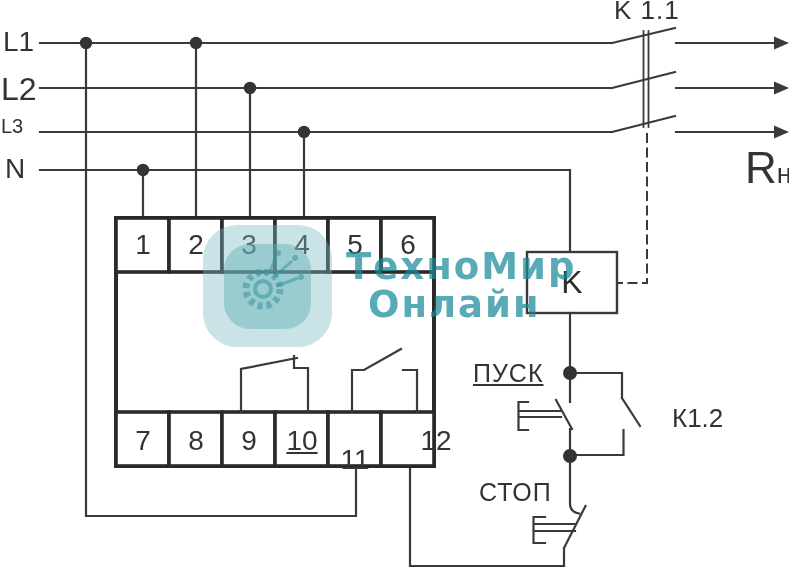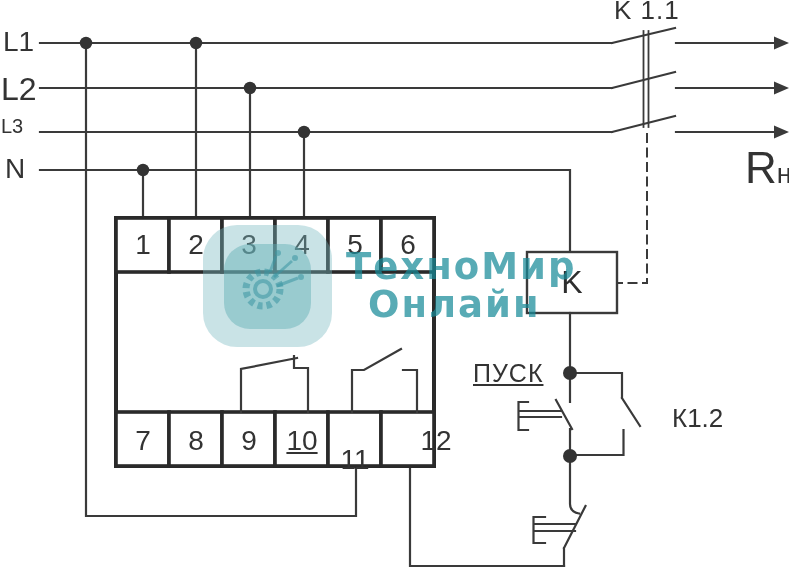--- a/index.html
+++ b/index.html
@@ -118,20 +118,21 @@
   <div class="lbl" style="left:614px;top:-5px;font-size:26px;letter-spacing:1px;">K 1.1</div>
 
   <div class="load-lbl">
     <span class="big">R</span><span class="sub">н</span>
   </div>
 
   <div class="coil-lbl">K</div>
 
   <div class="lbl" style="left:473px;top:359px;font-size:25px;letter-spacing:1px;text-decoration:underline;">ПУСК</div>
   <div class="lbl" style="left:672px;top:403px;font-size:26px;">К1.2</div>
+  <div class="lbl" style="left:479px;top:478px;font-size:25px;letter-spacing:1px;">СТОП</div>
 
   <div class="term-num" style="left:117px;top:229px;">1</div>
   <div class="term-num" style="left:170px;top:229px;">2</div>
   <div class="term-num" style="left:223px;top:229px;">3</div>
   <div class="term-num" style="left:276px;top:229px;">4</div>
   <div class="term-num" style="left:329px;top:229px;">5</div>
   <div class="term-num" style="left:382px;top:229px;">6</div>
   <div class="term-num" style="left:117px;top:425px;">7</div>
   <div class="term-num" style="left:170px;top:425px;">8</div>
   <div class="term-num" style="left:223px;top:425px;">9</div>

